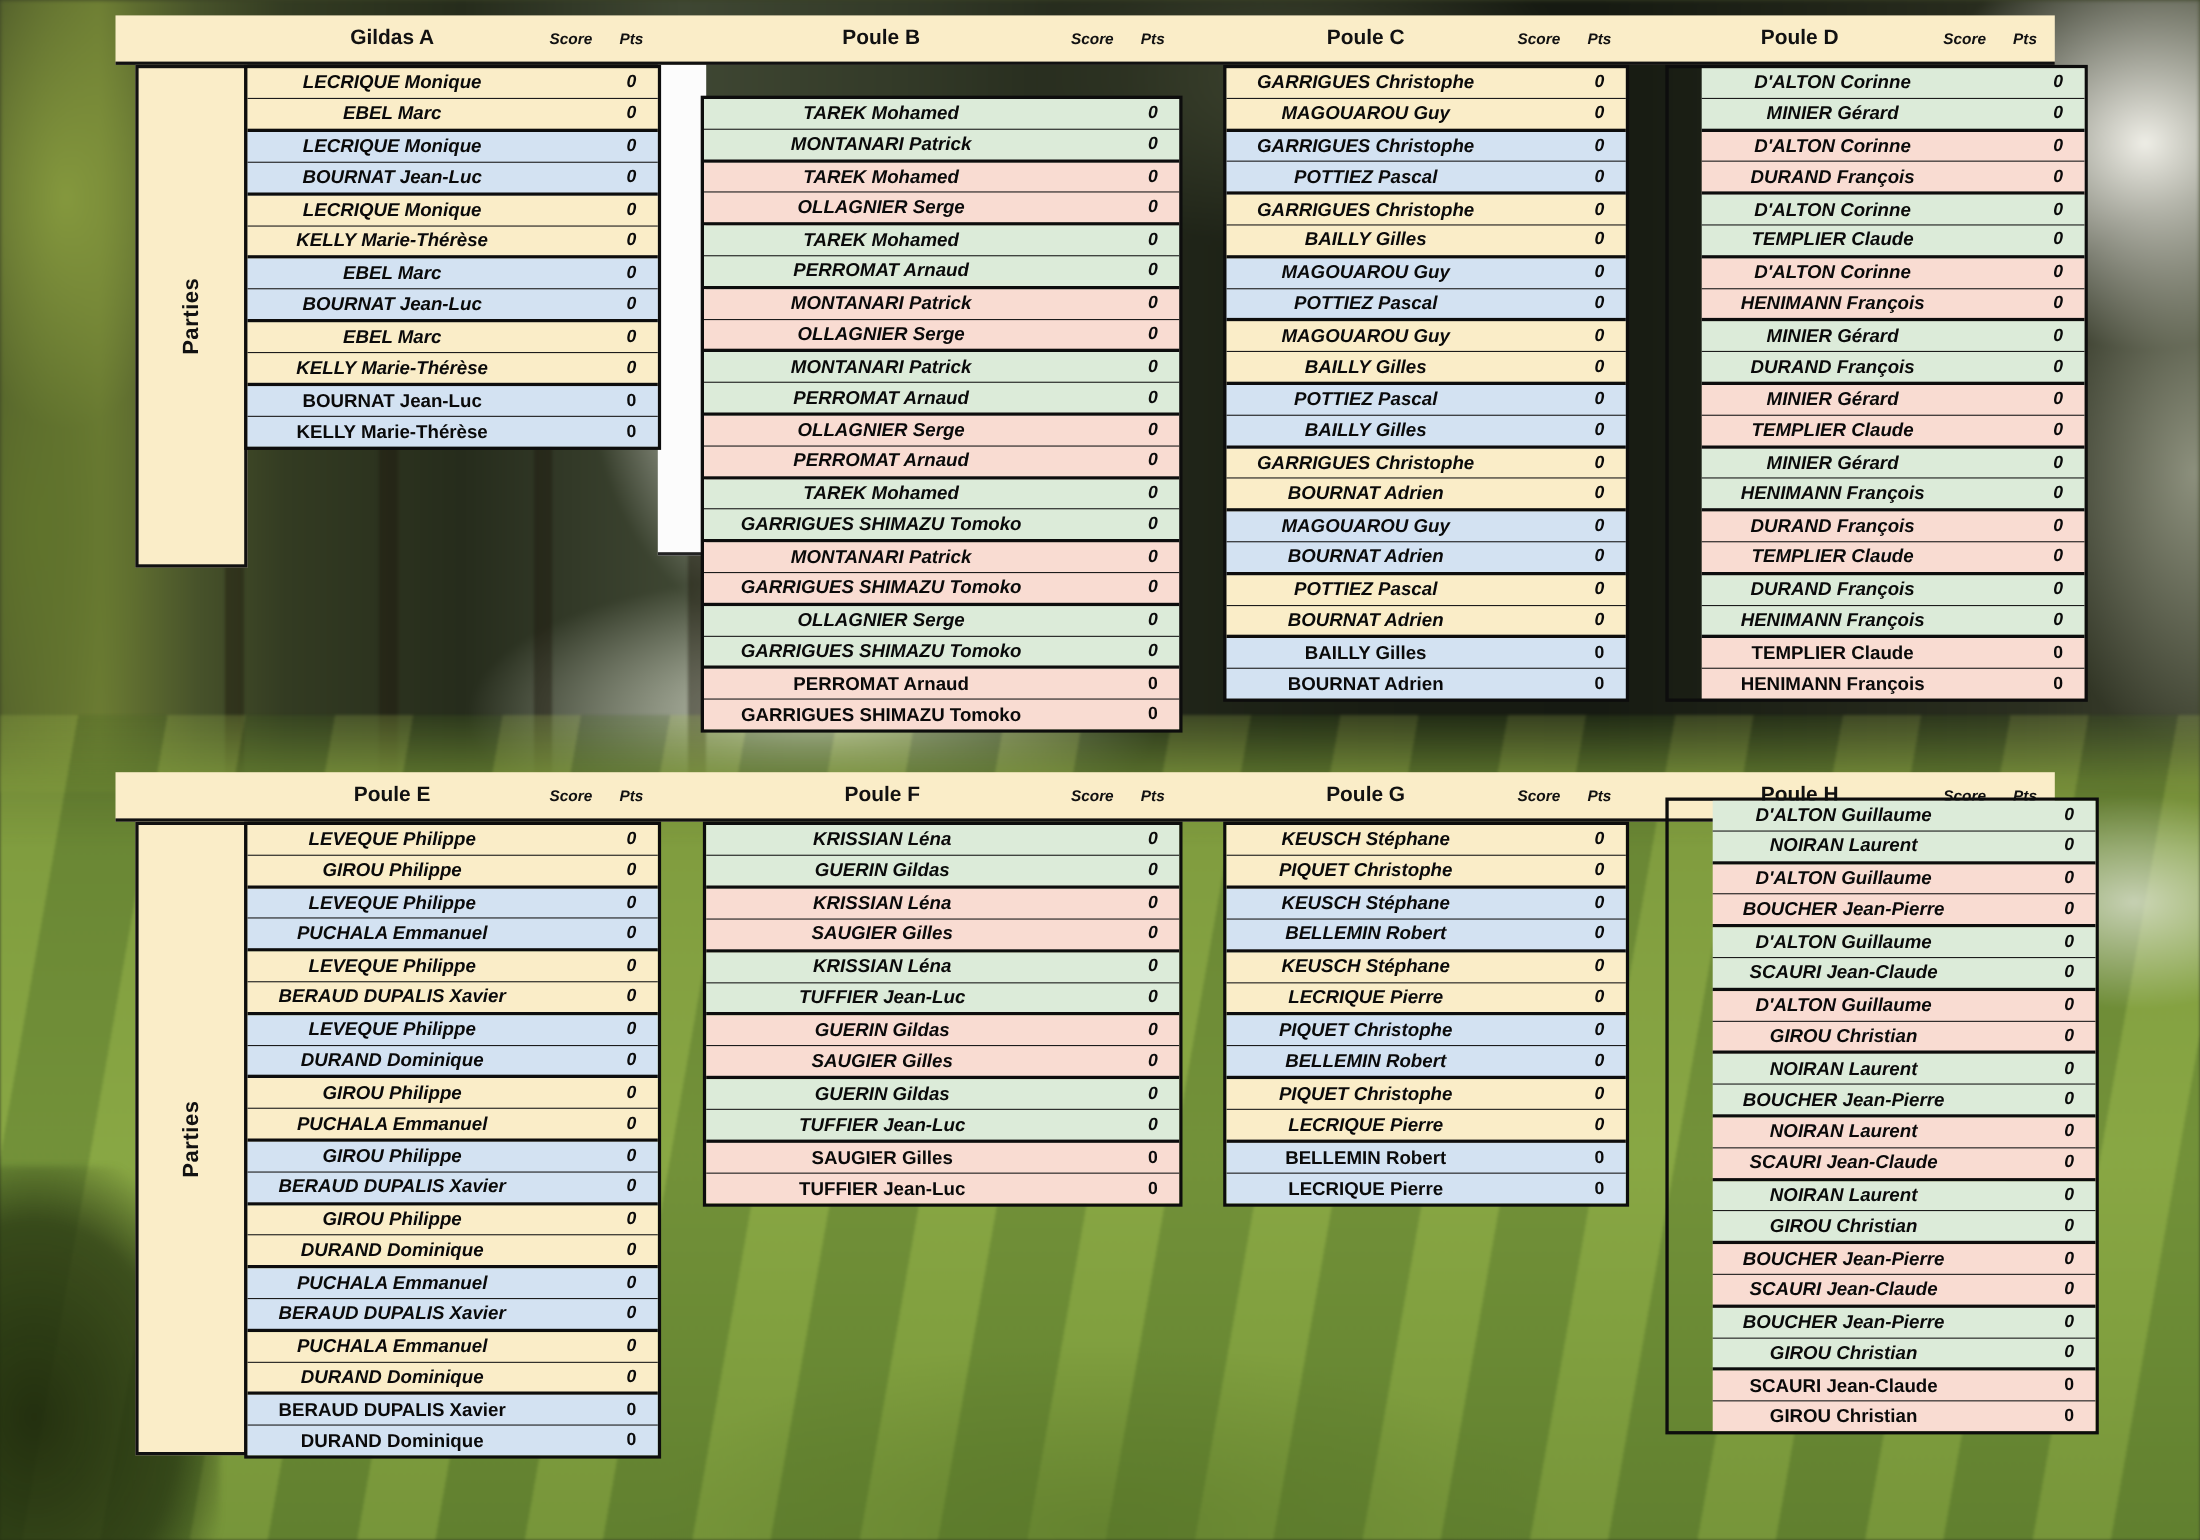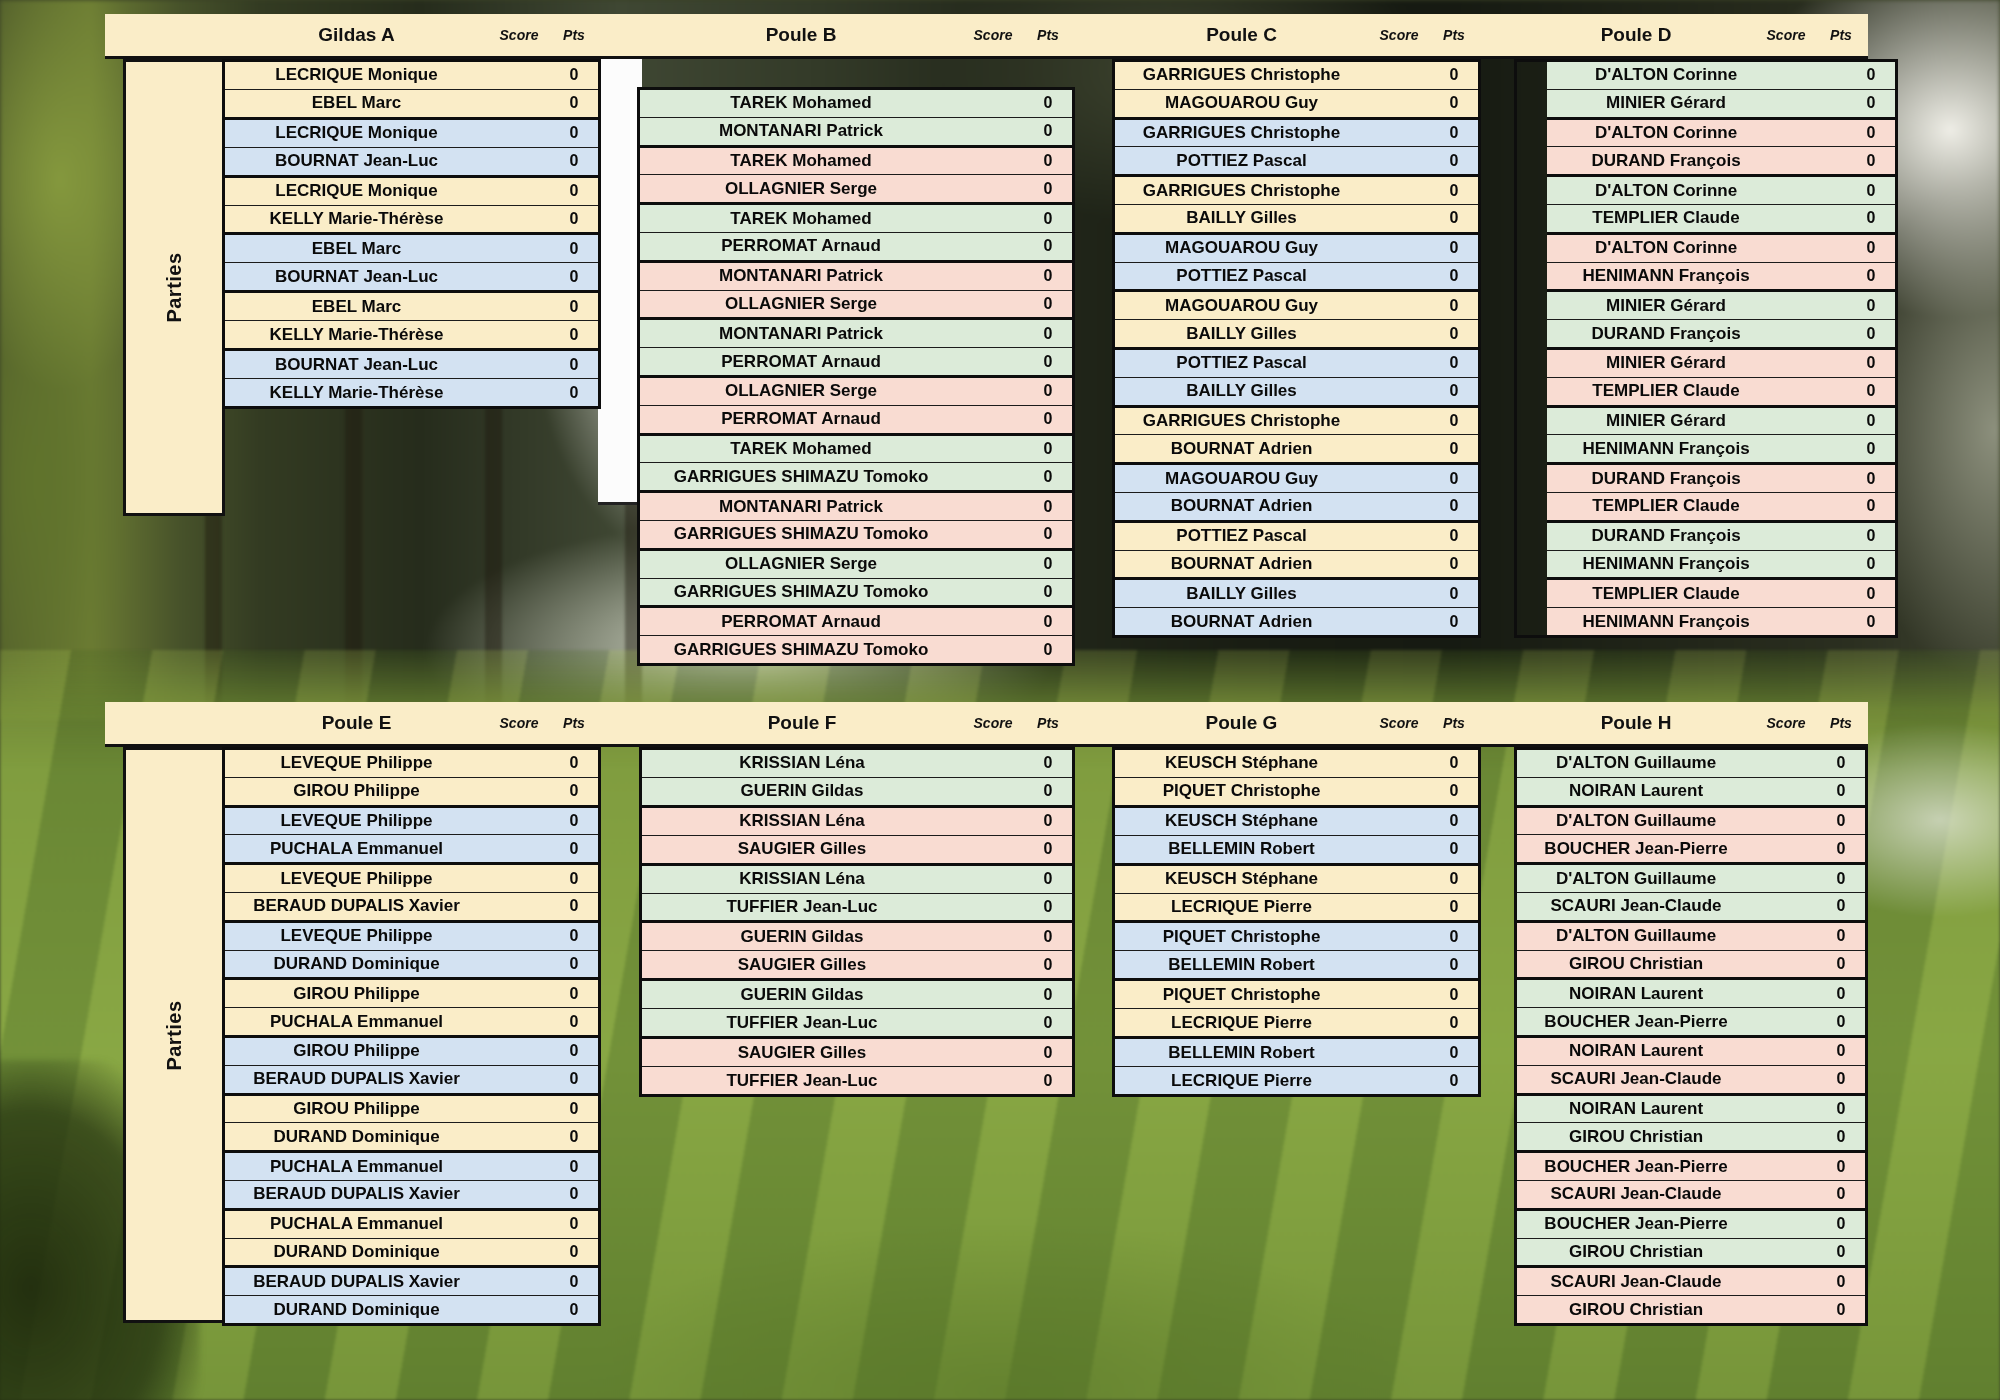--- a/index.html
+++ b/index.html
@@ -75,21 +75,21 @@
     position:absolute;z-index:2;display:grid;
     grid-template-columns:1fr 62px 48px;align-items:center;
   }
   .ph-title{text-align:center;font-weight:700;font-size:19px;color:#111;}
   .ph-score,.ph-pts{text-align:center;font-weight:700;font-style:italic;font-size:14px;color:#111;}
   .pool-table{
     position:absolute;z-index:2;display:flex;flex-direction:column;
     border:3px solid #0d0d0d;box-sizing:content-box;background:transparent;
   }
   .match{flex:1;display:flex;flex-direction:column;box-sizing:border-box;}
-  .match:not(:last-child){border-bottom:3px solid #0d0d0d;}
+  .match:not(:last-child){border-bottom:3px solid #0d0d0d;font-style:italic;}
   .mrow{
     flex:1;display:grid;grid-template-columns:1fr 62px 48px;align-items:center;
     box-sizing:border-box;
   }
   .mrow.first{border-bottom:1px solid #1b1b1b;}
   .cell{height:100%;display:flex;align-items:center;box-sizing:border-box;}
   .cell.name{justify-content:center;font-weight:700;font-size:17px;color:#0a0a0a;white-space:nowrap;overflow:hidden;}
   .cell.pts{justify-content:center;font-weight:700;font-size:16px;color:#0a0a0a;}
 </style>
 </head>
@@ -859,21 +859,21 @@
             <div class="cell score"></div>
             <div class="cell pts">0</div>
           </div>
         </div>
       </div>
       <div class="pool-header" style="left: 1517px; top: 702px; width: 348px; height: 42px;">
         <div class="ph-title">Poule H</div>
         <div class="ph-score">Score</div>
         <div class="ph-pts">Pts</div>
       </div>
-      <div class="pool-table" style="left: 1514px; top: 747px; width: 348px; height: 573px;">
+      <div class="pool-table" style="left: 1514px; top: 725px; width: 348px; height: 573px; padding-left: 40px;">
         <div class="match" style="background: rgb(220, 235, 217);">
           <div class="mrow first">
             <div class="cell name">D'ALTON Guillaume</div>
             <div class="cell score"></div>
             <div class="cell pts">0</div>
           </div>
           <div class="mrow">
             <div class="cell name">NOIRAN Laurent</div>
             <div class="cell score"></div>
             <div class="cell pts">0</div>

